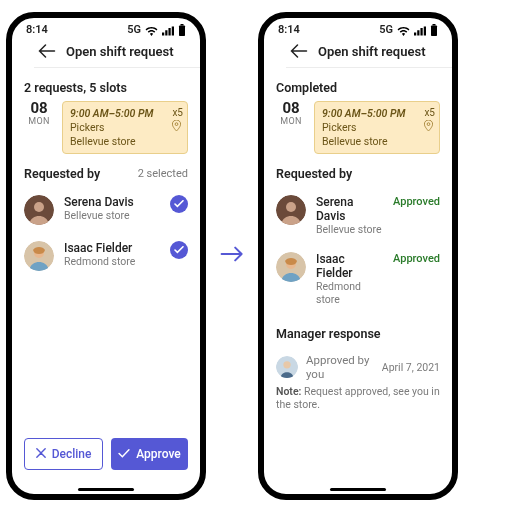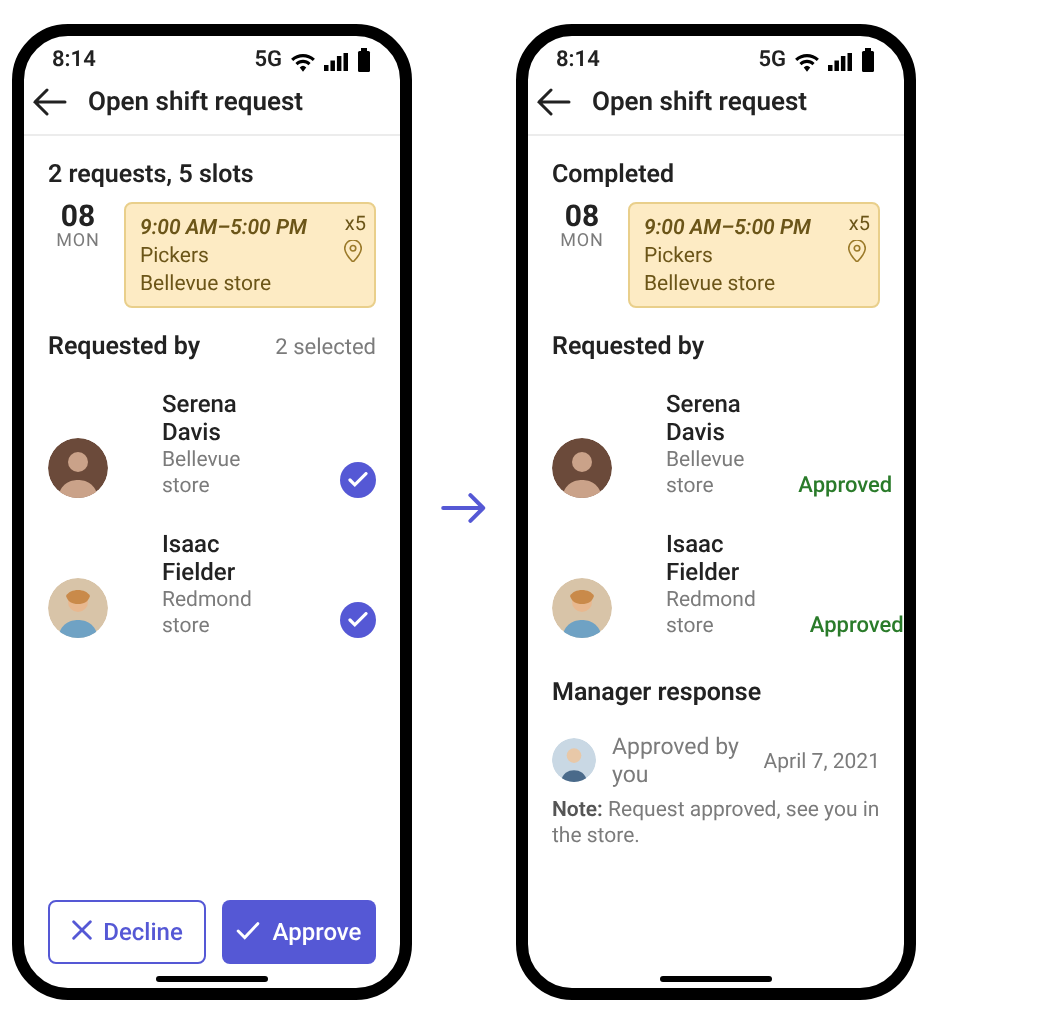--- a/index.html
+++ b/index.html
@@ -3,48 +3,48 @@
 <meta charset="utf-8">
 <style>
   :root { --accent:#5558d5; --yellow:#fdebc4; --yellow-b:#e9cf8b; --green:#2a7b2a; --grey:#7b7b7b; --line:#ececec; }
   * { box-sizing:border-box; }
   body { margin:0; background:#fff; font-family:-apple-system,Segoe UI,Roboto,Arial,sans-serif; font-size:12px; color:#222; }
   .stage { display:flex; align-items:center; justify-content:center; gap:14px; width:464px; height:511px; padding:8px 6px; }
   .phone { width:230px; height:488px; border:6px solid #000; border-radius:28px; background:#fff; position:relative; overflow:hidden; display:flex; flex-direction:column; }
   .sb { display:flex; justify-content:space-between; align-items:center; padding:5px 14px 2px; font-size:11px; font-weight:600; }
   .sb .r { display:flex; align-items:flex-end; gap:4px; }
   .sig svg, .batt svg, .wifi svg { display:block; }
-  .hdr { display:flex; align-items:center; gap:10px; padding:6px 4px 8px; border-bottom:1px solid var(--line); }
+  .hdr { display:flex; align-items:center; gap:10px; padding:6px 4px 8px; border-bottom:1px solid var(--line);margin-left:22px; }
   .hdr .t { font-size:13px; font-weight:600; }
   .back svg{display:block;}
   .body { flex:1; overflow:hidden; padding:0 12px; }
   .sect { font-size:12.5px; font-weight:600; padding:12px 0 6px; display:flex; justify-content:space-between; align-items:center; }
   .sect .sub { font-size:11px; color:var(--grey); font-weight:400; }
   .shift { display:flex; gap:8px; align-items:stretch; }
   .date { text-align:center; width:30px; }
   .date .d { font-size:15px; font-weight:700; line-height:1; }
   .date .m { font-size:9px; color:var(--grey); letter-spacing:.4px; }
   .card { flex:1; background:var(--yellow); border:1px solid var(--yellow-b); border-radius:4px; padding:5px 7px 4px; position:relative; font-size:10.5px; color:#6b5518; line-height:1.35; }
   .card .time { font-weight:600;font-style:italic; }
   .card .x5 { position:absolute; top:4px; right:4px; font-size:10px; }
   .card .pin { position:absolute; top:18px; right:6px; }
-  .row { display:flex; align-items:flex-end; gap:27px; padding:8px 0; }
+  .row { display:flex; align-items:flex-start; gap:10px; padding:8px 0; }
   .ava { width:30px; height:30px; border-radius:50%; flex:0 0 30px; display:flex; align-items:center; justify-content:center; overflow:hidden; }
   .ava.sm { width:22px; height:22px; flex:0 0 22px; }
   .info { flex:1; }
   .info .n { font-size:12px; font-weight:500; }
   .info .s { font-size:10.5px; color:var(--grey); }
   .chk { width:18px; height:18px; border-radius:50%; background:var(--accent); display:flex; align-items:center; justify-content:center; }
   .apv { font-size:11px; color:var(--green); font-weight:500; }
   .mr { display:flex; align-items:center; gap:8px; padding:6px 0 2px; }
   .mr .t { flex:1; font-size:11.5px; color:var(--grey); }
   .mr .d { font-size:10.5px; color:var(--grey); }
   .note { font-size:10.5px; color:var(--grey); padding-top:2px; }
   .note b { color:#555; font-weight:600; }
-  .btns { position:absolute; left:0; right:0; bottom:12px; display:flex; gap:8px; padding:0 12px; }
+  .btns { position:absolute; left:0; right:0; bottom:24px; display:flex; gap:8px; padding:0 12px; }
   .btn { flex:1; height:32px; border-radius:4px; display:flex; align-items:center; justify-content:center; gap:6px; font-size:12px; font-weight:500; }
   .btn.o { border:1px solid var(--accent); color:var(--accent); background:#fff; }
   .btn.f { background:var(--accent); color:#fff; }
   .homebar { position:absolute; bottom:3px; left:50%; transform:translateX(-50%); width:56px; height:3px; background:#000; border-radius:2px; }
   .arrow { color:var(--accent); }
 </style>
 </head>
 <body>
 
 <div class="stage">

